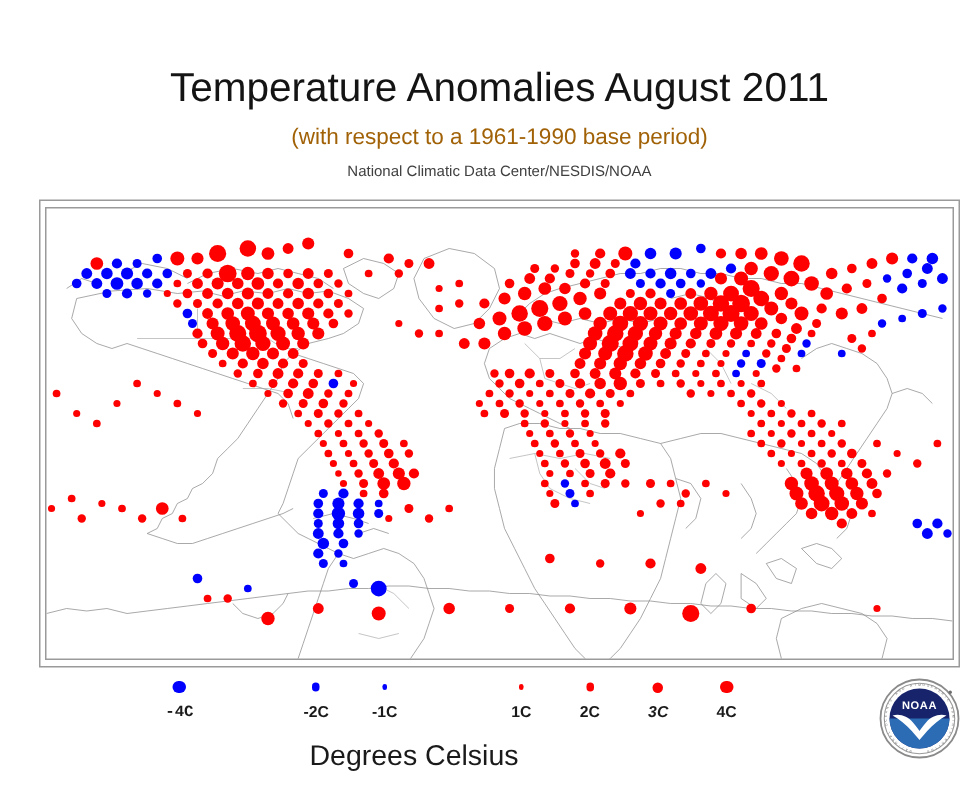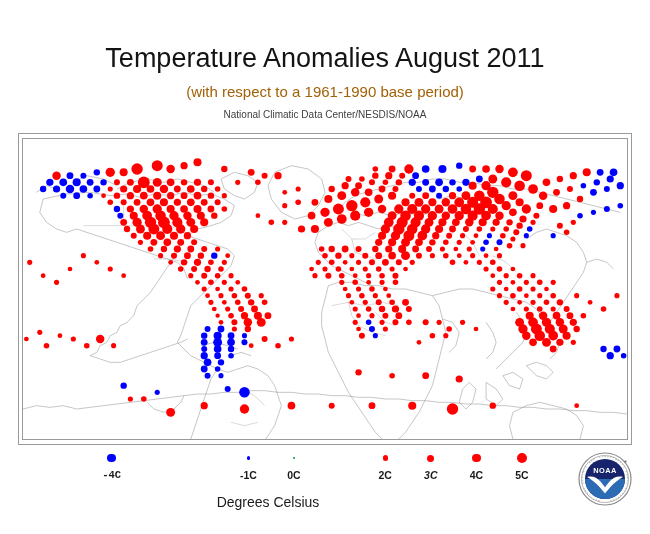--- a/index.html
+++ b/index.html
@@ -4,21 +4,21 @@
 <style>
   html,body{margin:0;padding:0;}
   body{
     width:650px;height:534px;
     background:#ffffff;
     font-family:"Liberation Sans",sans-serif;
     color:#1a1a1a;
     overflow:hidden;
     position:relative;
   }
-  #stage{position:absolute;left:0;top:0;width:535px;height:534px;}
+  #stage{position:absolute;left:8px;top:0;width:535px;height:534px;}
 
   
   .title-block{position:absolute;left:0;top:0;width:650px;text-align:center;}
   .t-main{font-size:27px;letter-spacing:0px;margin-top:44px;line-height:1.05;color:#141414;}
   .t-sub{font-size:15px;margin-top:11px;color:#a16207;}
   .t-src{font-size:10px;margin-top:9px;color:#404040;}
 
   
   #frame{
     position:absolute;left:18px;top:133px;width:614px;height:312px;
@@ -31,21 +31,21 @@
   #mapsvg{position:absolute;left:0;top:0;width:100%;height:100%;display:block;}
   .coast{fill:none;stroke:#8c8c8c;stroke-width:0.5;vector-effect:non-scaling-stroke;}
   .border-line{fill:none;stroke:#9e9e9e;stroke-width:0.4;vector-effect:non-scaling-stroke;}
 
   
   #legend{position:absolute;left:18px;top:449px;width:530px;height:60px;}
   .lg-item{position:absolute;top:0;width:44px;text-align:center;}
   .lg-dot-wrap{height:18px;display:flex;align-items:center;justify-content:center;}
   .lg-dot{border-radius:50%;display:block;}
   .lg-lab{font-size:10.5px;font-weight:bold;color:#1a1a1a;margin-top:2px;letter-spacing:0px;}
-  #axis-label{position:absolute;left:18px;top:494px;width:500px;text-align:center;font-size:14px;color:#1a1a1a;}
+  #axis-label{position:absolute;left:18px;top:494px;width:500px;text-align:center;font-size:19px;color:#1a1a1a;}
 
   
   #noaa{position:absolute;left:578px;top:452px;width:54px;height:54px;}
 </style>
 </head>
 <body>
 
 <div id="stage">
 
   <div class="title-block">
@@ -699,55 +699,55 @@
     </div>
   </div>
 
   <div id="legend">
       <div class="lg-item" style="left: 71.6px; font-family: Liberation Mono, monospace;">
         <div class="lg-dot-wrap">
           <span class="lg-dot" style="width: 8.6px; height: 8.6px; background: rgb(0, 0, 255);"></span>
         </div>
         <div class="lg-lab">-4C</div>
       </div>
+      <div class="lg-item" style="left: 162.8px;">
+        <div class="lg-dot-wrap">
+          <span class="lg-dot" style="width: 5.2px; height: 5.2px; background: rgb(0, 0, 255);"></span>
+        </div>
+        <div class="lg-lab">-2C</div>
+      </div>
       <div class="lg-item" style="left: 208.4px;">
         <div class="lg-dot-wrap">
           <span class="lg-dot" style="width: 3.4px; height: 3.4px; background: rgb(0, 0, 255);"></span>
         </div>
         <div class="lg-lab">-1C</div>
       </div>
-      <div class="lg-item" style="left: 254px;">
+      <div class="lg-item" style="left: 299.6px;">
         <div class="lg-dot-wrap">
-          <span class="lg-dot" style="width: 1.6px; height: 1.6px; background: rgb(34, 170, 85);"></span>
+          <span class="lg-dot" style="width: 3.4px; height: 3.4px; background: rgb(255, 0, 0);"></span>
         </div>
-        <div class="lg-lab">0C</div>
+        <div class="lg-lab">1C</div>
       </div>
       <div class="lg-item" style="left: 345.2px;">
         <div class="lg-dot-wrap">
           <span class="lg-dot" style="width: 5.2px; height: 5.2px; background: rgb(255, 0, 0);"></span>
         </div>
         <div class="lg-lab">2C</div>
       </div>
       <div class="lg-item" style="left: 390.8px; font-style: italic;">
         <div class="lg-dot-wrap">
           <span class="lg-dot" style="width: 7px; height: 7px; background: rgb(255, 0, 0);"></span>
         </div>
         <div class="lg-lab">3C</div>
       </div>
       <div class="lg-item" style="left: 436.4px;">
         <div class="lg-dot-wrap">
           <span class="lg-dot" style="width: 8.6px; height: 8.6px; background: rgb(255, 0, 0);"></span>
         </div>
         <div class="lg-lab">4C</div>
-      </div>
-      <div class="lg-item" style="left: 482px;">
-        <div class="lg-dot-wrap">
-          <span class="lg-dot" style="width: 10px; height: 10px; background: rgb(255, 0, 0);"></span>
-        </div>
-        <div class="lg-lab">5C</div>
       </div>
     </div>
   <div id="axis-label">Degrees Celsius</div>
 
   <div id="noaa">
     <svg viewBox="0 0 54 54" width="54" height="54">
       <circle cx="27" cy="27" r="26" fill="#ffffff" stroke="#8a8a8a" stroke-width="1.2"></circle>
       <circle cx="27" cy="27" r="23.5" fill="#ffffff" stroke="#9a9a9a" stroke-width="0.7"></circle>
       <g id="ringtext" fill="#6d6d6d">
           <text x="21.33" y="48.15" text-anchor="middle" font-size="2.1" font-family="Liberation Sans, sans-serif" fill="#6d6d6d" transform="rotate(-165.00 21.33 48.15)">N</text>

